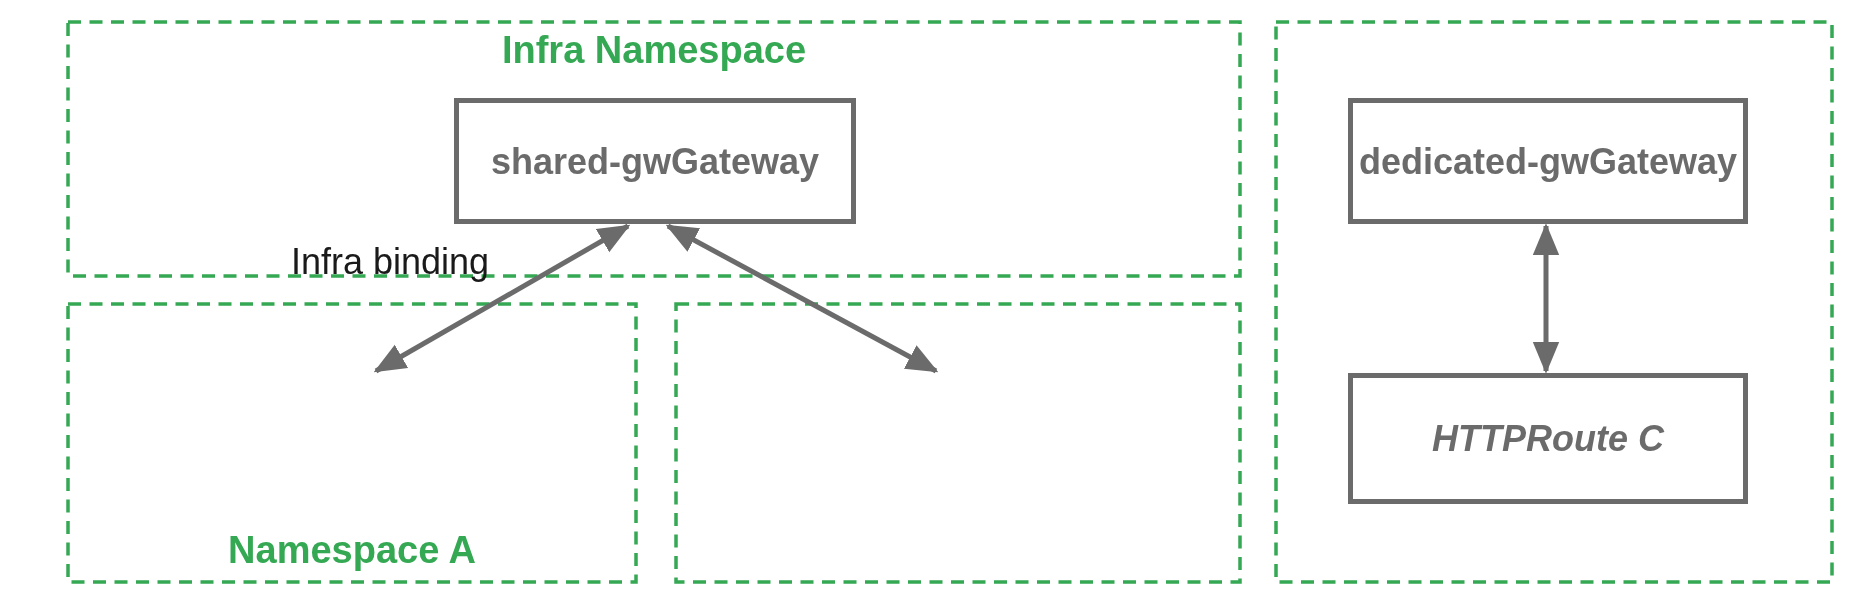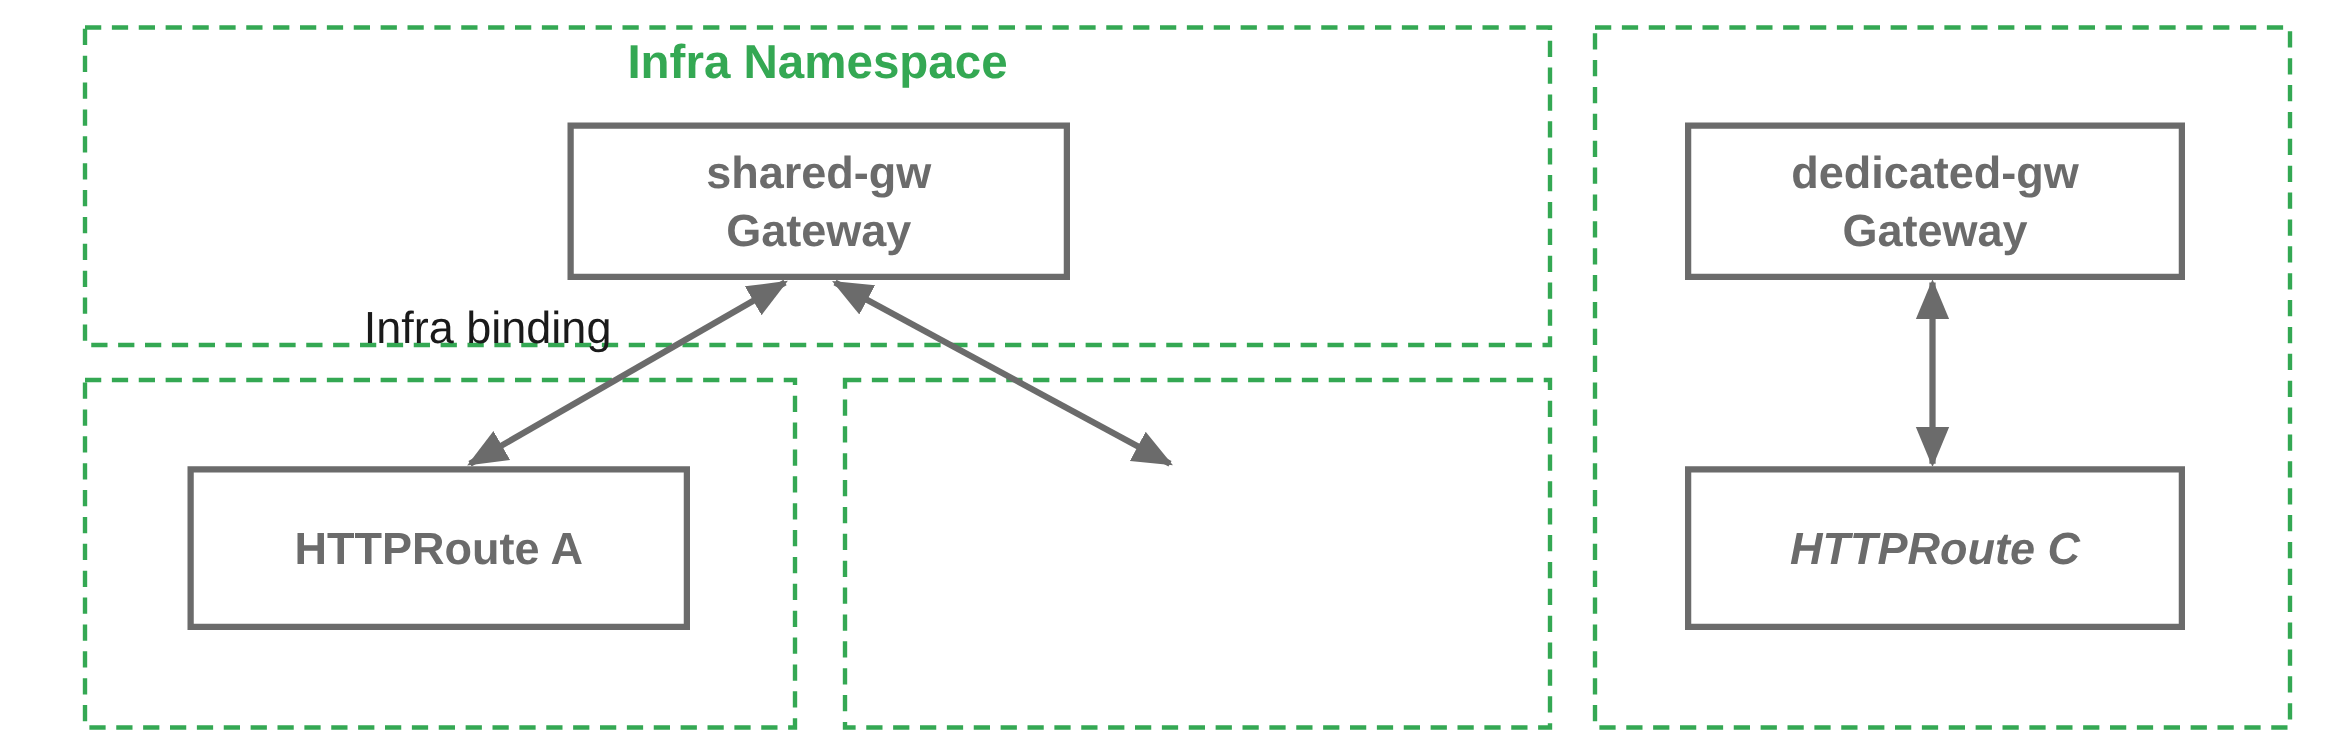--- a/index.html
+++ b/index.html
@@ -39,21 +39,21 @@
     font-size: 38px;
     line-height: 44px;
     white-space: nowrap;
   }
   .node-box {
     position: absolute;
     box-sizing: border-box;
     border: 5px solid #6b6b6b;
     background: #ffffff;
     display: flex;
-    flex-direction: column;
+    flex-direction: row;
     align-items: center;
     justify-content: center;
     color: #6b6b6b;
     font-weight: bold;
     font-size: 36px;
     line-height: 47px;
     text-align: center;
     white-space: nowrap;
   }
   .edge-label {
@@ -99,34 +99,32 @@
     <rect class="ns-rect" x="68" y="304" width="568" height="278"></rect>
     <rect class="ns-rect" x="676" y="304" width="564" height="278"></rect>
     <rect class="ns-rect" x="1276" y="22" width="556" height="560"></rect>
 
     <line class="edge-line" x1="376" y1="371" x2="628" y2="226" marker-start="url(#ah-start)" marker-end="url(#ah-end)"></line>
     <line class="edge-line" x1="936" y1="371" x2="668" y2="226" marker-start="url(#ah-start)" marker-end="url(#ah-end)"></line>
     <line class="edge-line" x1="1546" y1="371" x2="1546" y2="226" marker-start="url(#ah-start)" marker-end="url(#ah-end)"></line>
   </svg>
 
   <div class="ns-label lbl-infra">Infra Namespace</div>
+  <div class="ns-label lbl-a">Namespace A</div>
 
   <div class="node-box node-shared-gw">
     <span>shared-gw</span>
     <span>Gateway</span>
   </div>
 
   <div class="node-box node-dedicated-gw">
     <span>dedicated-gw</span>
     <span>Gateway</span>
   </div>
 
-  <div class="node-box node-route-a">
-    <span>HTTPRoute A</span>
-  </div>
 
 
   <div class="node-box node-route-c">
     <span>HTTPRoute C</span>
   </div>
 
   <div class="edge-label lbl-route-binding">Infra binding</div>
 
 </div>
 

